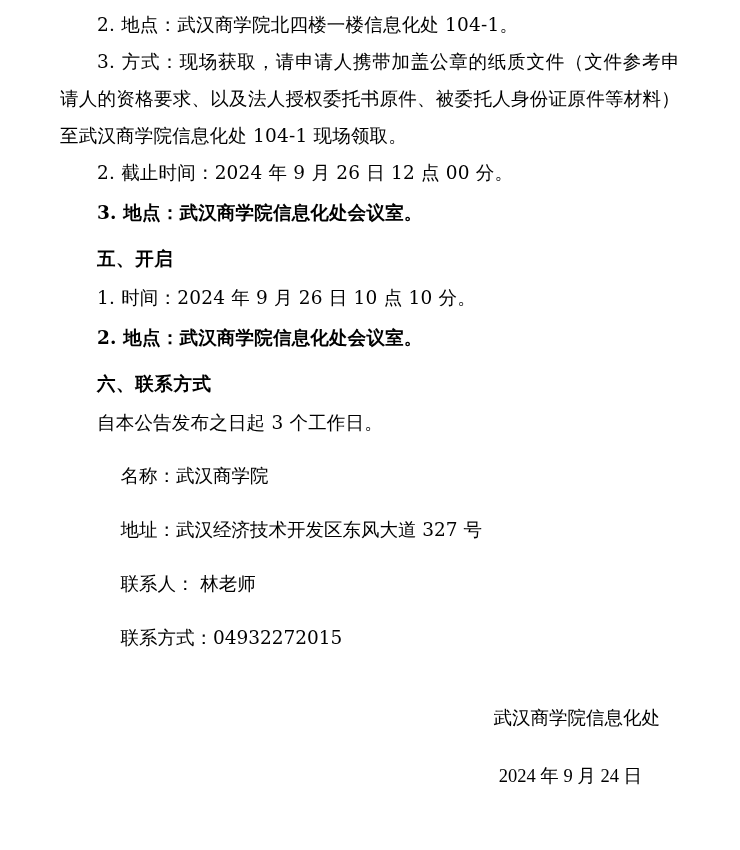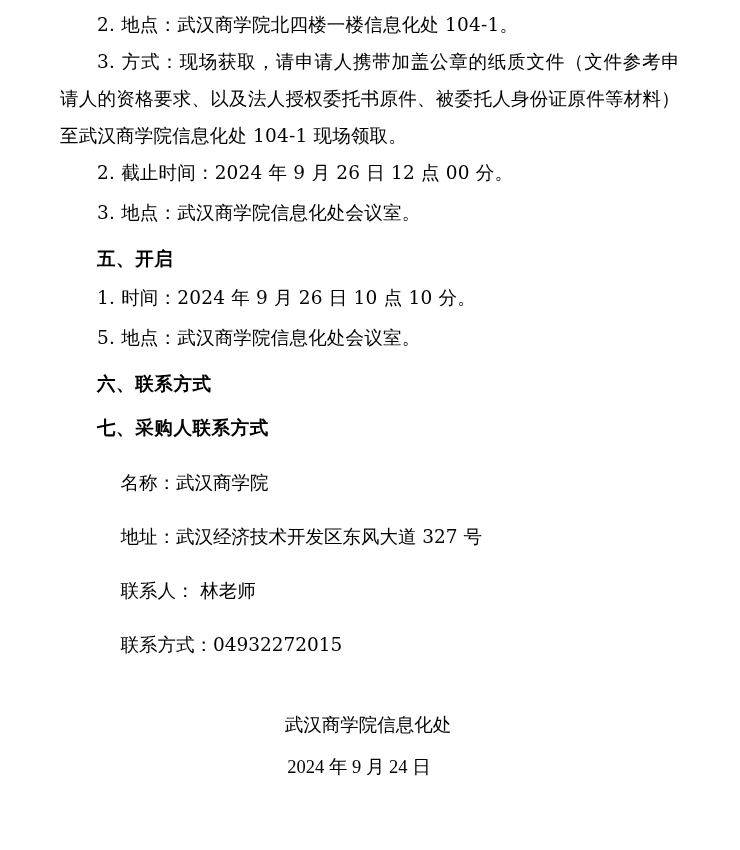--- a/index.html
+++ b/index.html
@@ -35,60 +35,61 @@
     font-weight: bold;
     text-indent: 2em;
     margin: 0;
     letter-spacing: 0.6px;
   }
   .sp-top {
     margin-top: 7px;
   }
   .sp-top-sm {
     margin-top: 3px;
+    font-weight: bold;
   }
   .contact {
     font-size: 18.5px;
     line-height: 38px;
     text-indent: 2.4em;
     margin: 16px;
   }
   .signature {
     margin-top: 40px;
   }
   .sig-line {
     font-size: 18.5px;
     line-height: 42px;
-    text-align: center;
-    margin: 0;
+    text-align: right;
+    margin: 16px;
     padding-right: 4px;
   }
   .sig-line.second {
     padding-right: 22px;
     font-family: Liberation Serif, serif;
   }
 </style>
 </head>
 <body>
 
 <div class="page">
 
   <p class="para">2. 地点：武汉商学院北四楼一楼信息化处 104-1。</p>
   <p class="para">3. 方式：现场获取，请申请人携带加盖公章的纸质文件（文件参考申请人的资格要求、以及法人授权委托书原件、被委托人身份证原件等材料）至武汉商学院信息化处 104-1 现场领取。</p>
 
   <p class="para">2. 截止时间：2024 年 9 月 26 日 12 点 00 分。</p>
   <p class="para sp-top-sm">3. 地点：武汉商学院信息化处会议室。</p>
 
   <h2 class="heading sp-top">五、开启</h2>
   <p class="para">1. 时间：2024 年 9 月 26 日 10 点 10 分。</p>
-  <p class="para sp-top-sm">5. 地点：武汉商学院信息化处会议室。</p>
+  <p class="para sp-top-sm">2. 地点：武汉商学院信息化处会议室。</p>
 
   <h2 class="heading sp-top">六、联系方式</h2>
+  <p class="para">自本公告发布之日起 3 个工作日。</p>
 
-  <h2 class="heading sp-top-sm">七、采购人联系方式</h2>
   <p class="contact">名称：武汉商学院</p>
   <p class="contact">地址：武汉经济技术开发区东风大道 327 号</p>
   <p class="contact">联系人： 林老师</p>
   <p class="contact">联系方式：04932272015</p>
 
   <div class="signature">
     <p class="sig-line">武汉商学院信息化处</p>
     <p class="sig-line second">2024 年 9 月 24 日</p>
   </div>
 

